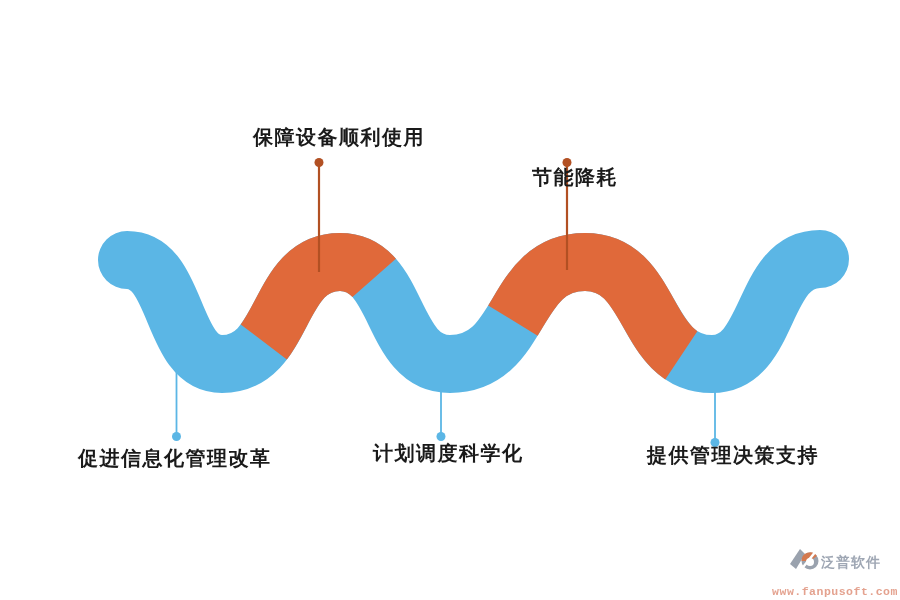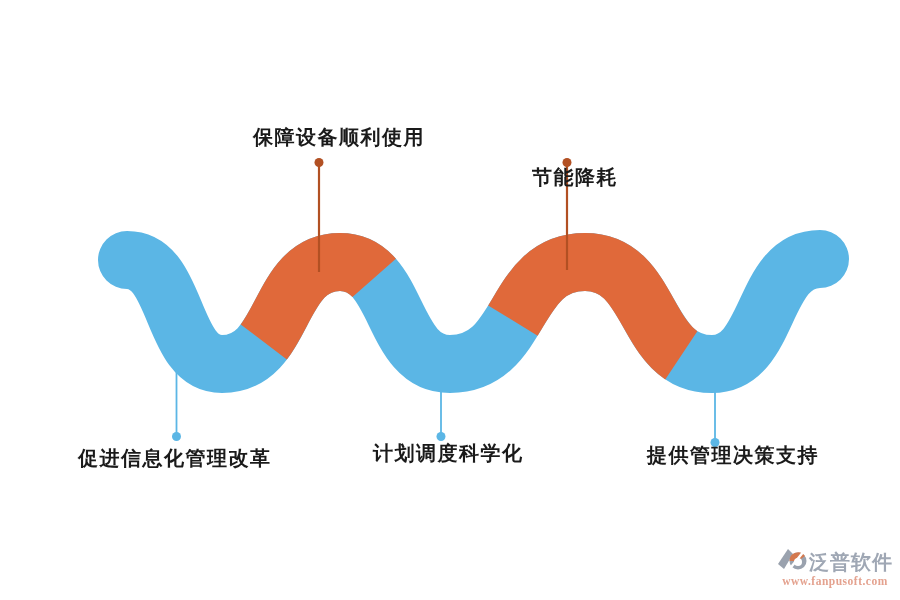--- a/index.html
+++ b/index.html
@@ -11,26 +11,26 @@
   .label{
     position:absolute;font-weight:bold;font-size:20px;line-height:22px;
     letter-spacing:1.5px;color:#1a1a1a;white-space:nowrap;
   }
   .watermark{
     position:absolute;left:770px;top:548px;width:130px;
     display:flex;flex-direction:column;align-items:center;
   }
   .wm-row{display:flex;align-items:center;gap:2px;}
   .wm-brand{
-    font-size:20px;font-weight:bold;letter-spacing:1px;
+    font-size:14px;font-weight:bold;letter-spacing:1px;
     color:#9fa7b4;white-space:nowrap;line-height:24px;
   }
   .wm-url{
-    font-family:Liberation Serif, serif;font-weight:bold;font-size:11.5px;
-    color:#e4a28f;letter-spacing:0.5px;white-space:nowrap;margin-top:0px;
+    font-family:Liberation Mono, monospace;font-weight:bold;font-size:11.5px;
+    color:#e4a28f;letter-spacing:0.5px;white-space:nowrap;margin-top:10px;
   }
 </style>
 </head>
 <body>
 
 <div class="canvas">
 
   <svg class="wave-svg" width="900" height="600" viewBox="0 0 900 600">
 
     <line x1="176.5" y1="370" x2="176.5" y2="433" stroke-width="1.8" stroke="#5bb6e5"></line>

